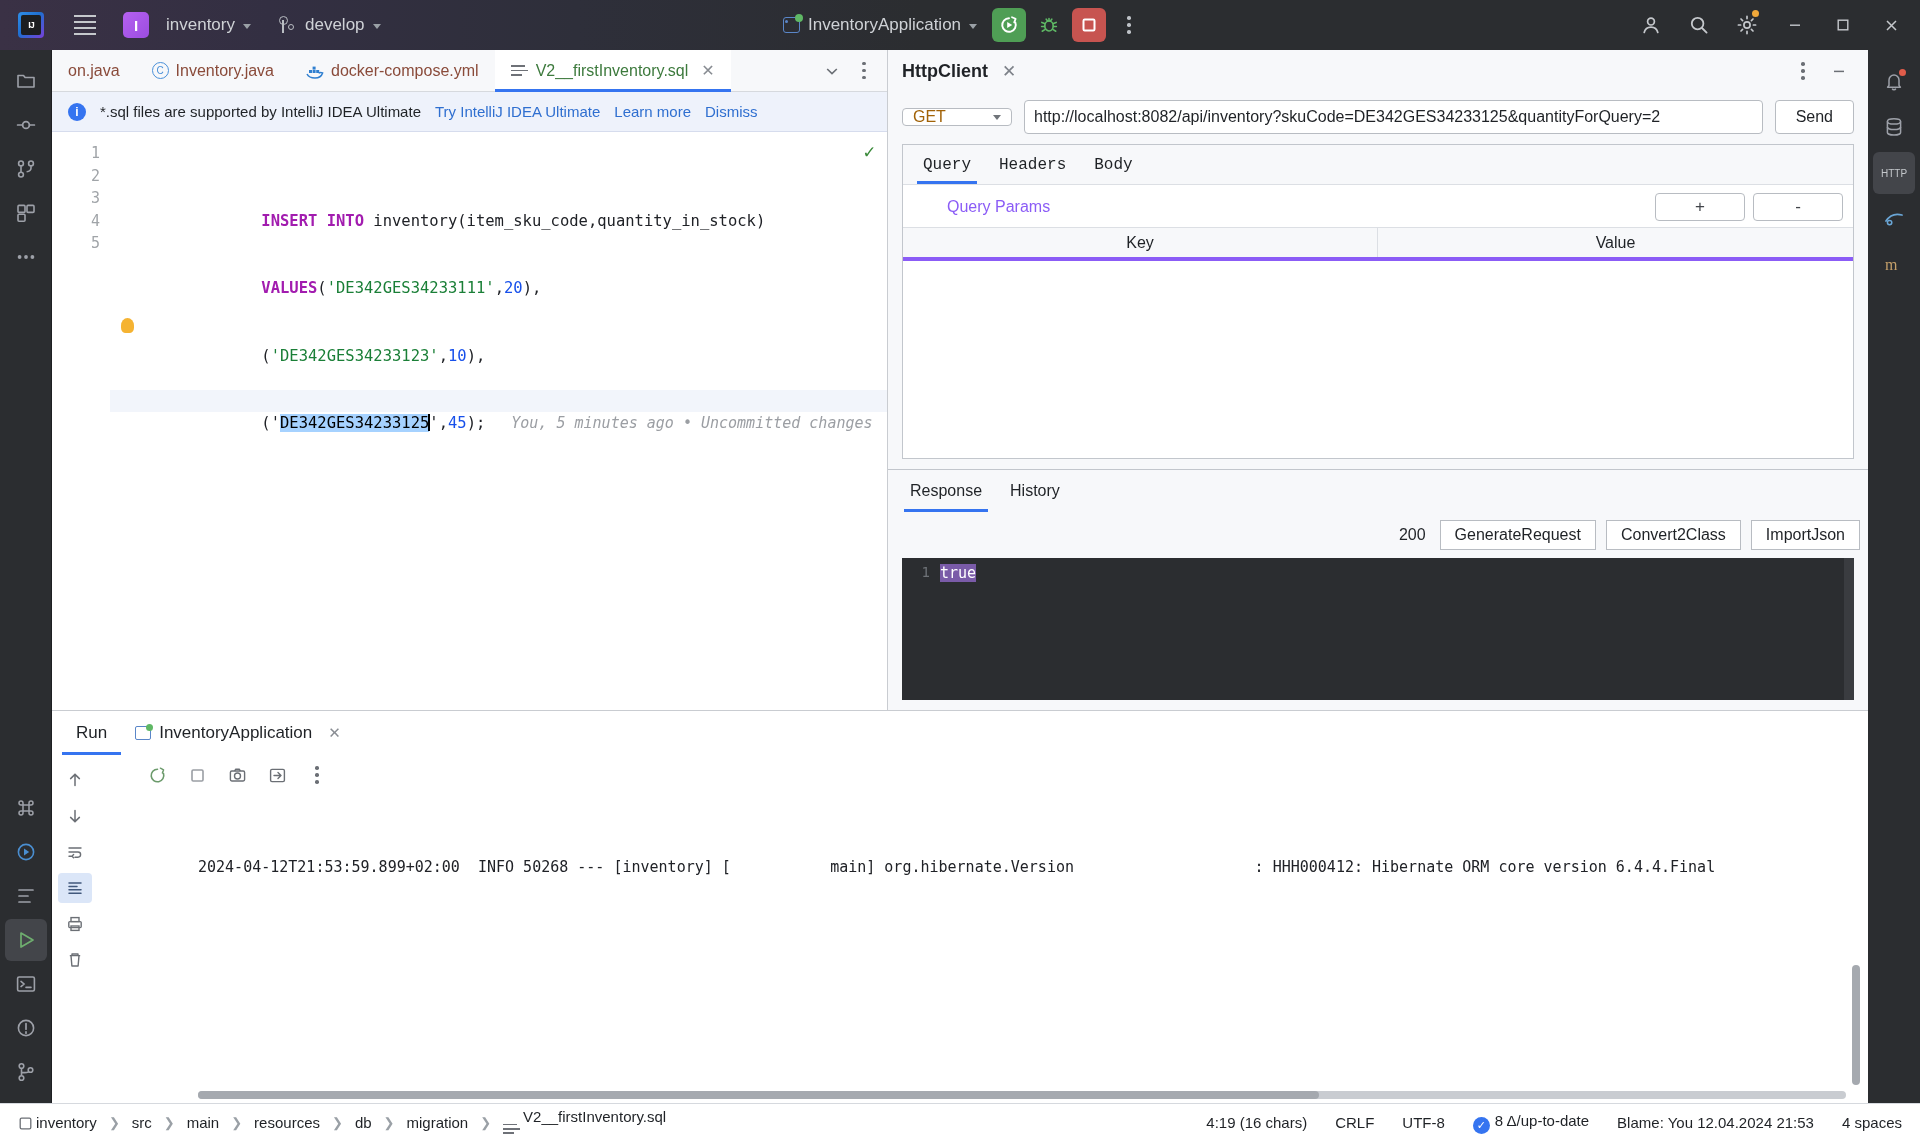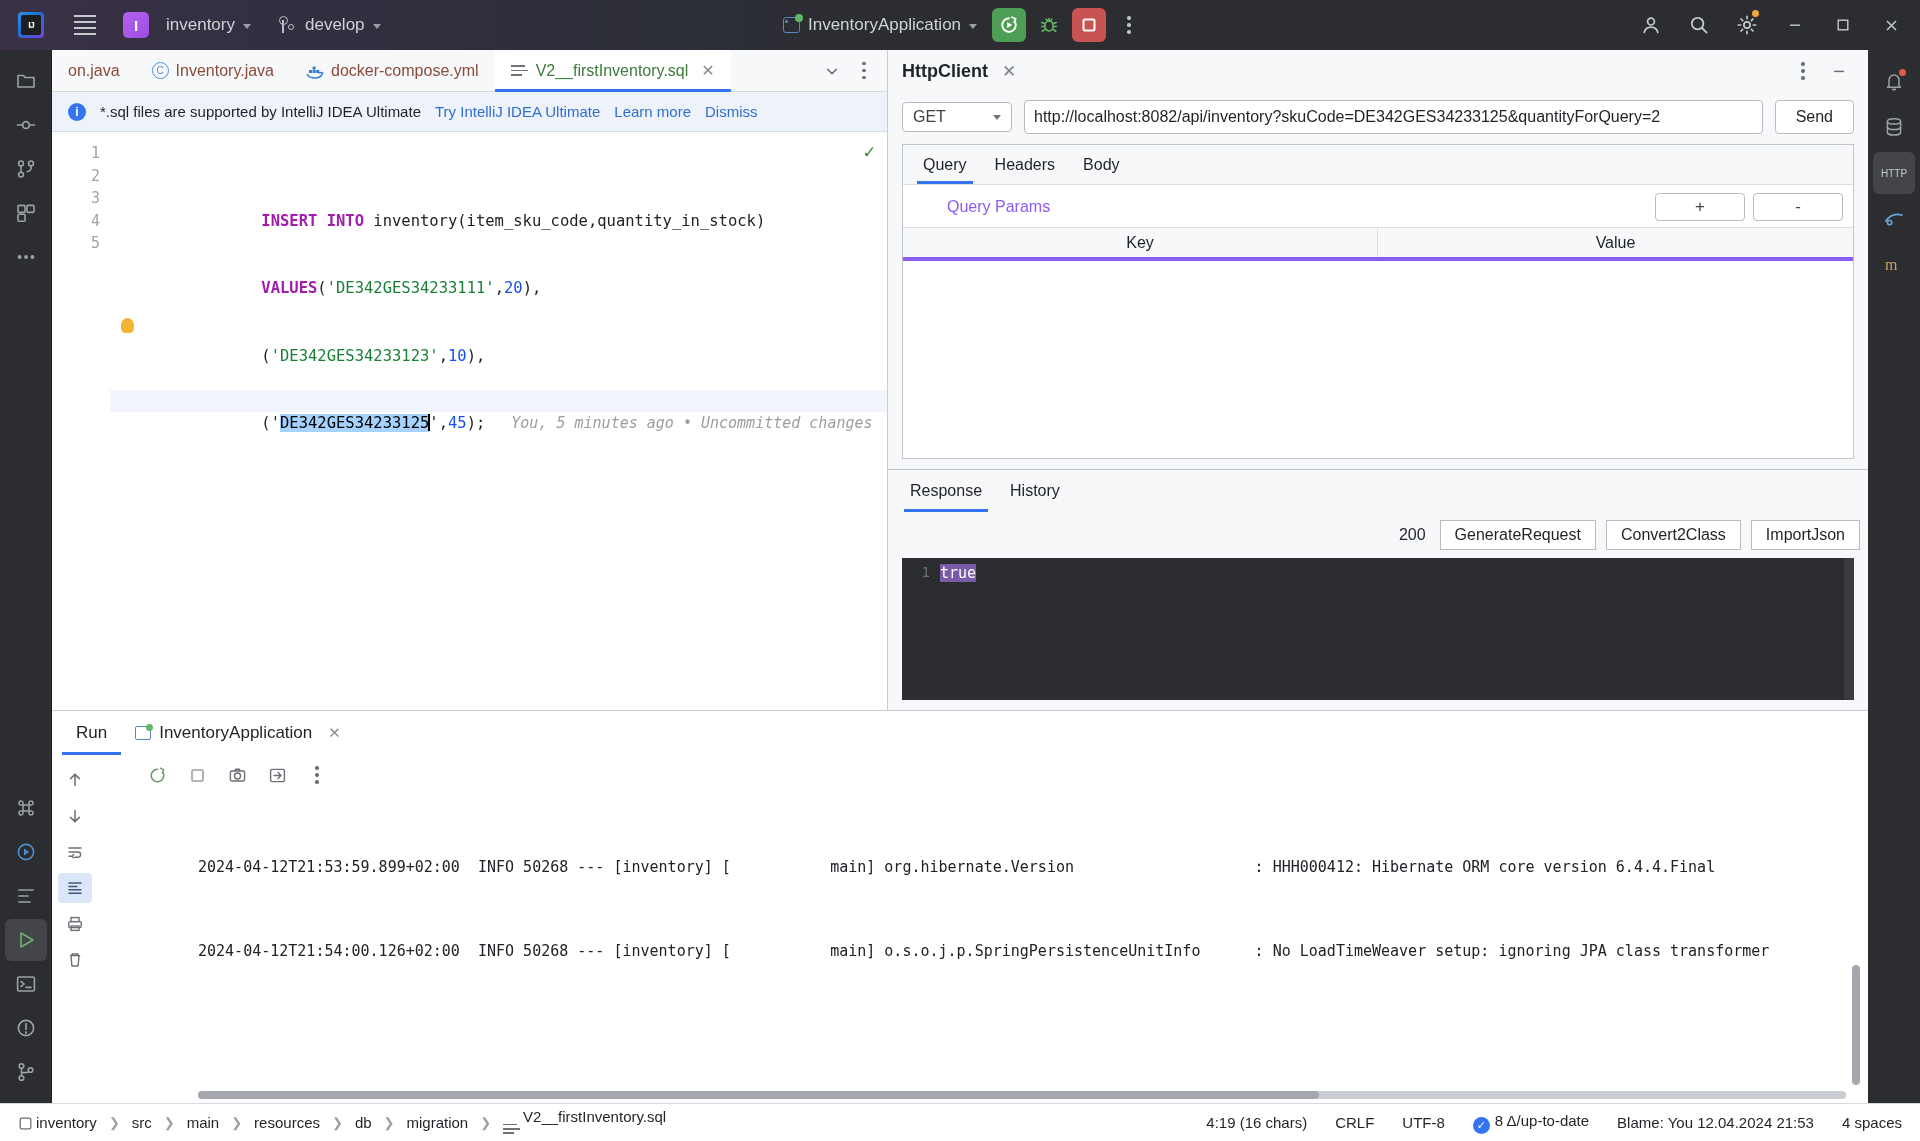--- a/index.html
+++ b/index.html
@@ -121,36 +121,36 @@
   .check-mark { position:absolute; right:12px; top:8px; color:#3a8a3a; font-size:19px; }
 
   
   .http-pane { width: 980px; flex: 0 0 980px; display:flex; flex-direction:column; background:#f7f8fa; min-width:0;}
   .http-head { height:42px;flex:0 0 42px; display:flex; align-items:center; padding:0 14px; background:#f7f8fa;}
   .http-title { font-size:18px; font-weight:bold; color:#1f2226; }
   .http-head .xclose{ color:#7e8289; font-size:17px; margin-left:14px; cursor:pointer;}
   .http-head-right { margin-left:auto; display:flex; align-items:center; gap:6px;}
   .urlrow { display:flex; align-items:center; gap:12px; padding: 8px 14px 10px 14px; }
   .method {
-    width: 110px; height:30px; border:1px solid #b8bcc2; border-radius:4px; background:#fff;
-    display:flex;align-items:center; padding: 0 10px; font-size:16px; color:#404040; cursor:pointer;
+    width: 110px; height:18px; border:1px solid #b8bcc2; border-radius:4px; background:#fff;
+    display:flex;align-items:center; padding: 0 10px; font-size:16px; color:#a16207; cursor:pointer;
   }
   .method .chv { margin-left:auto; width:0;height:0;border-left:4.5px solid transparent;border-right:4.5px solid transparent;border-top:5px solid #70747a;}
   .url-input {
     flex:1 1 auto; height:34px; border:1px solid #b8bcc2; border-radius:4px; background:#fff;
     font-size:16px; color:#1f2226; padding: 0 9px; font-family:"Liberation Sans",sans-serif;
     overflow:hidden; text-overflow:clip; white-space:nowrap; display:flex; align-items:center;
   }
   .send-btn {
     height:34px; padding: 0 20px; background:#fff; border:1px solid #b8bcc2; border-radius:4px;
     font-size:16px; color:#1f2226; cursor:pointer; display:flex;align-items:center;
   }
 
   .req-box { margin: 0 14px; border:1px solid #c2c6cc; background:#fff; flex: 0 0 315px; display:flex; flex-direction:column; min-height:0;}
-  .subtabs { display:flex; align-items:stretch; height:40px; border-bottom:1px solid #dcdfe4; background:#f7f8fa; padding-left:6px;}
+  .subtabs { display:flex; align-items:stretch; height:40px; border-bottom:1px solid #dcdfe4; background:#f7f8fa; padding-left:6px;font-family:Liberation Mono, monospace;}
   .subtab { padding: 0 14px; display:flex; align-items:center; font-size:16px; color:#1f2226; cursor:pointer; position:relative;}
   .subtab.active::after{content:"";position:absolute;left:8px;right:8px;bottom:0;height:3px;background:#3574f0;}
   .qp-row { display:flex; align-items:center; padding: 8px 10px 6px 8px; }
   .qp-label { font-size:16px; color:#8b5cf6;margin-left:36px; }
   .qp-btns { margin-left:auto; display:flex; gap:8px; }
   .qp-btn { width:90px; height:28px; border:1px solid #b8bcc2; border-radius:4px; background:#fff;
             display:flex;align-items:center;justify-content:center;font-size:17px;color:#41444a;cursor:pointer;}
   .tbl-head { display:flex; border-top:1px solid #dcdfe4; border-bottom:4px solid #8b5cf6; height:34px; background:#f7f8fa;}
   .tbl-head div { flex:1 1 50%; display:flex; align-items:center; justify-content:center; font-size:16px; color:#1f2226;}
   .tbl-head div:first-child { border-right:1px solid #dcdfe4; }
@@ -631,21 +631,20 @@
                 <span class="dots-v">
                   <i style="background:#6b6f75"></i>
                     <i style="background:#6b6f75"></i>
                     <i style="background:#6b6f75"></i>
                 </span>
               </div>
             </div>
 
             <div class="console">
               <div>2024-04-12T21:53:59.899+02:00  INFO 50268 --- [inventory] [           main] org.hibernate.Version                    : HHH000412: Hibernate ORM core version 6.4.4.Final</div>
-              <div>2024-04-12T21:54:00.126+02:00  INFO 50268 --- [inventory] [           main] o.s.o.j.p.SpringPersistenceUnitInfo      : No LoadTimeWeaver setup: ignoring JPA class transformer</div>
               
               
               
               
               
               
               
               
               <div class="vscroll"></div>
               <div class="hscroll"><i></i></div>

